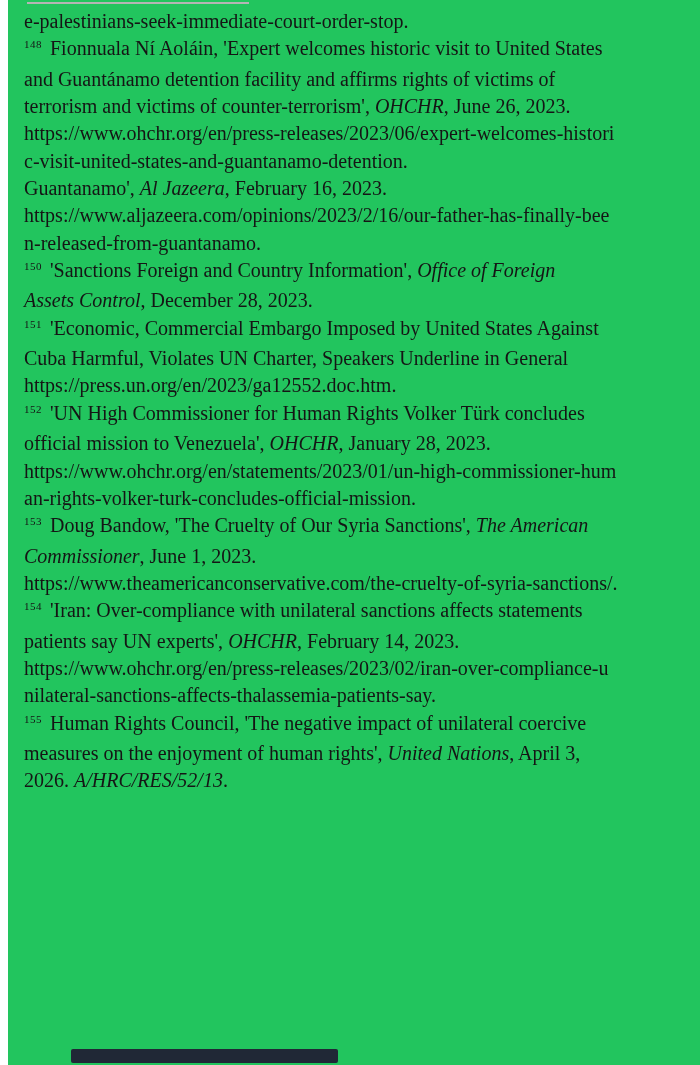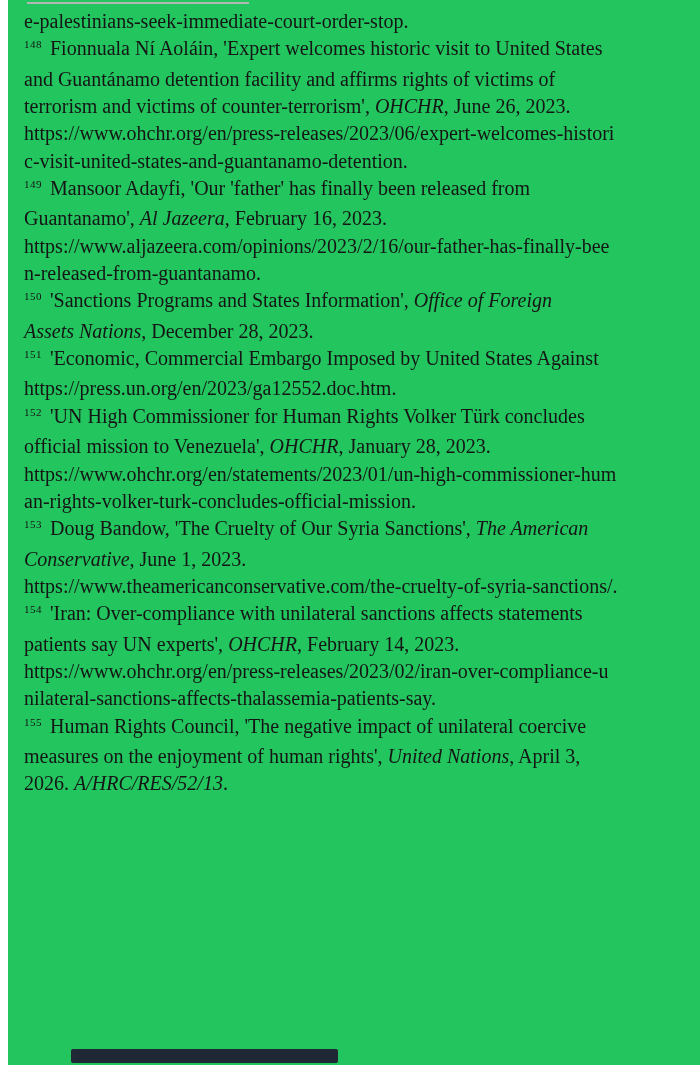--- a/index.html
+++ b/index.html
@@ -40,34 +40,34 @@
 <div class="page">
   <div class="top-fragment" style="background: rgb(181, 181, 181);"></div>
 
   <div class="textblock">
       <div class="line"><span>e-palestinians-seek-immediate-court-order-stop.</span></div>
       <div class="line"><span class="sup">148</span><span>Fionnuala Ní Aoláin, 'Expert welcomes historic visit to United States</span></div>
       <div class="line"><span>and Guantánamo detention facility and affirms rights of victims of</span></div>
       <div class="line"><span>terrorism and victims of counter-terrorism', </span><span class="it">OHCHR</span><span>, June 26, 2023.</span></div>
       <div class="line"><span>https://www.ohchr.org/en/press-releases/2023/06/expert-welcomes-histori</span></div>
       <div class="line"><span>c-visit-united-states-and-guantanamo-detention.</span></div>
-      <div class="line"><span class="sup">149</span><span>Mansoor Adayfi, 'Our 'father' has finally been released from</span></div>
       <div class="line"><span>Guantanamo', </span><span class="it">Al Jazeera</span><span>, February 16, 2023.</span></div>
       <div class="line"><span>https://www.aljazeera.com/opinions/2023/2/16/our-father-has-finally-bee</span></div>
       <div class="line"><span>n-released-from-guantanamo.</span></div>
-      <div class="line"><span class="sup">150</span><span>'Sanctions Programs and States Information', </span><span class="it">Office of Foreign</span></div>
-      <div class="line"><span class="it">Assets Nations</span><span>, December 28, 2023.</span></div>
+      <div class="line"><span class="sup">150</span><span>'Sanctions Foreign and Country Information', </span><span class="it">Office of Foreign</span></div>
+      <div class="line"><span class="it">Assets Control</span><span>, December 28, 2023.</span></div>
       <div class="line"><span class="sup">151</span><span>'Economic, Commercial Embargo Imposed by United States Against</span></div>
+      <div class="line"><span>Cuba Harmful, Violates UN Charter, Speakers Underline in General</span></div>
       <div class="line"><span>https://press.un.org/en/2023/ga12552.doc.htm.</span></div>
       <div class="line"><span class="sup">152</span><span>'UN High Commissioner for Human Rights Volker Türk concludes</span></div>
       <div class="line"><span>official mission to Venezuela', </span><span class="it">OHCHR</span><span>, January 28, 2023.</span></div>
       <div class="line"><span>https://www.ohchr.org/en/statements/2023/01/un-high-commissioner-hum</span></div>
       <div class="line"><span>an-rights-volker-turk-concludes-official-mission.</span></div>
       <div class="line"><span class="sup">153</span><span>Doug Bandow, 'The Cruelty of Our Syria Sanctions', </span><span class="it">The American</span></div>
-      <div class="line"><span class="it">Conservative</span><span>, June 1, 2023.</span></div>
+      <div class="line"><span class="it">Commissioner</span><span>, June 1, 2023.</span></div>
       <div class="line"><span>https://www.theamericanconservative.com/the-cruelty-of-syria-sanctions/.</span></div>
       <div class="line"><span class="sup">154</span><span>'Iran: Over-compliance with unilateral sanctions affects statements</span></div>
       <div class="line"><span>patients say UN experts', </span><span class="it">OHCHR</span><span>, February 14, 2023.</span></div>
       <div class="line"><span>https://www.ohchr.org/en/press-releases/2023/02/iran-over-compliance-u</span></div>
       <div class="line"><span>nilateral-sanctions-affects-thalassemia-patients-say.</span></div>
       <div class="line"><span class="sup">155</span><span>Human Rights Council, 'The negative impact of unilateral coercive</span></div>
       <div class="line"><span>measures on the enjoyment of human rights', </span><span class="it">United Nations</span><span>, April 3,</span></div>
       <div class="line"><span>2026. </span><span class="it">A/HRC/RES/52/13</span><span>.</span></div>
     </div>
 

